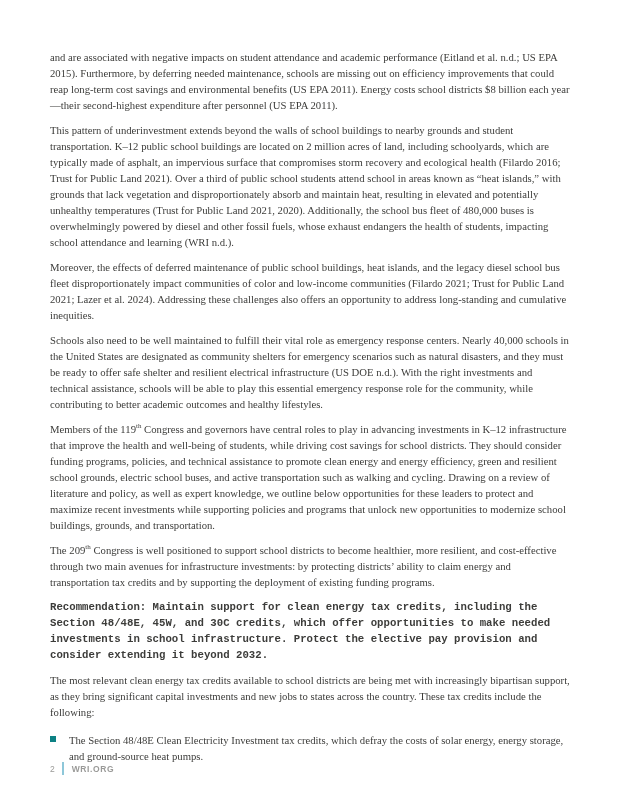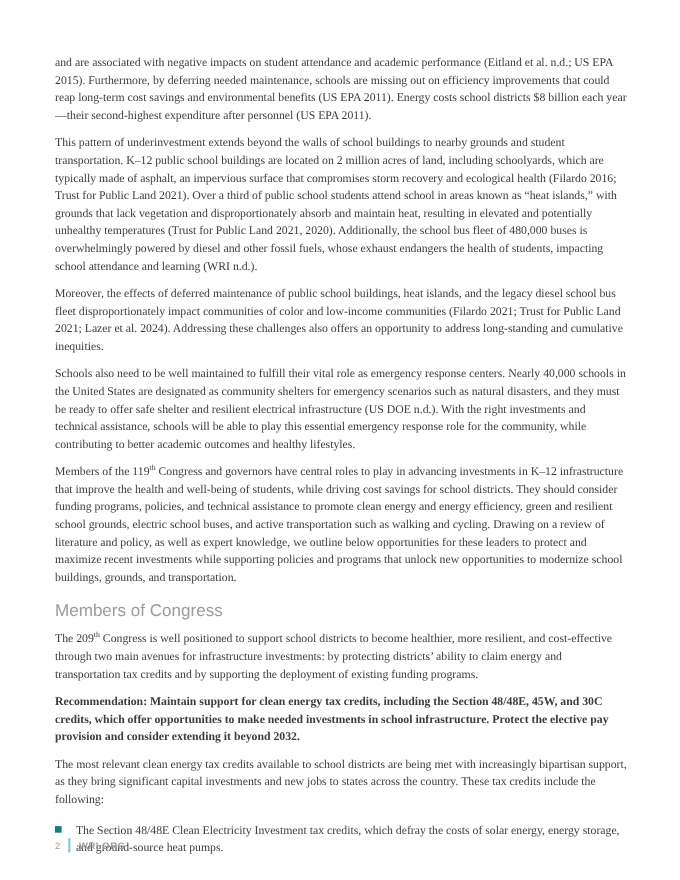--- a/index.html
+++ b/index.html
@@ -42,20 +42,21 @@
   }
   h2.subsection-title {
     font-family: "Liberation Sans", sans-serif;
     font-weight: 400;
     font-size: 15.5px;
     color: #9b9b99;
     margin: 14px 0 8px 0;
   }
   p.recommendation {
     font-weight: 700;
+    font-family: Liberation Mono, monospace;
   }
   ul.bullet-list {
     list-style: none;
     margin: 12px 0 0 0;
     padding: 0;
   }
   ul.bullet-list li {
     position: relative;
     padding-left: 19px;
     margin-bottom: 9px;
@@ -102,21 +103,20 @@
   <main class="content">
 
     <p>and are associated with negative impacts on student attendance and academic performance (Eitland et al. n.d.; US EPA 2015). Furthermore, by deferring needed maintenance, schools are missing out on efficiency improvements that could reap long-term cost savings and environmental benefits (US EPA 2011). Energy costs school districts $8 billion each year—their second-highest expenditure after personnel (US EPA 2011).</p>
     <p>This pattern of underinvestment extends beyond the walls of school buildings to nearby grounds and student transportation. K–12 public school buildings are located on 2 million acres of land, including schoolyards, which are typically made of asphalt, an impervious surface that compromises storm recovery and ecological health (Filardo 2016; Trust for Public Land 2021). Over a third of public school students attend school in areas known as “heat islands,” with grounds that lack vegetation and disproportionately absorb and maintain heat, resulting in elevated and potentially unhealthy temperatures (Trust for Public Land 2021, 2020). Additionally, the school bus fleet of 480,000 buses is overwhelmingly powered by diesel and other fossil fuels, whose exhaust endangers the health of students, impacting school attendance and learning (WRI n.d.).</p>
     <p>Moreover, the effects of deferred maintenance of public school buildings, heat islands, and the legacy diesel school bus fleet disproportionately impact communities of color and low-income communities (Filardo 2021; Trust for Public Land 2021; Lazer et al. 2024). Addressing these challenges also offers an opportunity to address long-standing and cumulative inequities.</p>
     <p>Schools also need to be well maintained to fulfill their vital role as emergency response centers. Nearly 40,000 schools in the United States are designated as community shelters for emergency scenarios such as natural disasters, and they must be ready to offer safe shelter and resilient electrical infrastructure (US DOE n.d.). With the right investments and technical assistance, schools will be able to play this essential emergency response role for the community, while contributing to better academic outcomes and healthy lifestyles.</p>
 
 
     <p><span>Members of the 119</span><sup>th</sup><span> Congress and governors have central roles to play in advancing investments in K–12 infrastructure that improve the health and well-being of students, while driving cost savings for school districts. They should consider funding programs, policies, and technical assistance to promote clean energy and energy efficiency, green and resilient school grounds, electric school buses, and active transportation such as walking and cycling. Drawing on a review of literature and policy, as well as expert knowledge, we outline below opportunities for these leaders to protect and maximize recent investments while supporting policies and programs that unlock new opportunities to modernize school buildings, grounds, and transportation.</span></p>
 
-    <h2 class="subsection-title">Members of Congress</h2>
 
     <p><span>The 209</span><sup>th</sup><span> Congress is well positioned to support school districts to become healthier, more resilient, and cost-effective through two main avenues for infrastructure investments: by protecting districts’ ability to claim energy and transportation tax credits and by supporting the deployment of existing funding programs.</span></p>
 
     <p class="recommendation">Recommendation: Maintain support for clean energy tax credits, including the Section 48/48E, 45W, and 30C credits, which offer opportunities to make needed investments in school infrastructure. Protect the elective pay provision and consider extending it beyond 2032.</p>
 
     <p>The most relevant clean energy tax credits available to school districts are being met with increasingly bipartisan support, as they bring significant capital investments and new jobs to states across the country. These tax credits include the following:</p>
 
     <ul class="bullet-list">
       <li>
         <span class="bullet-square"></span>

